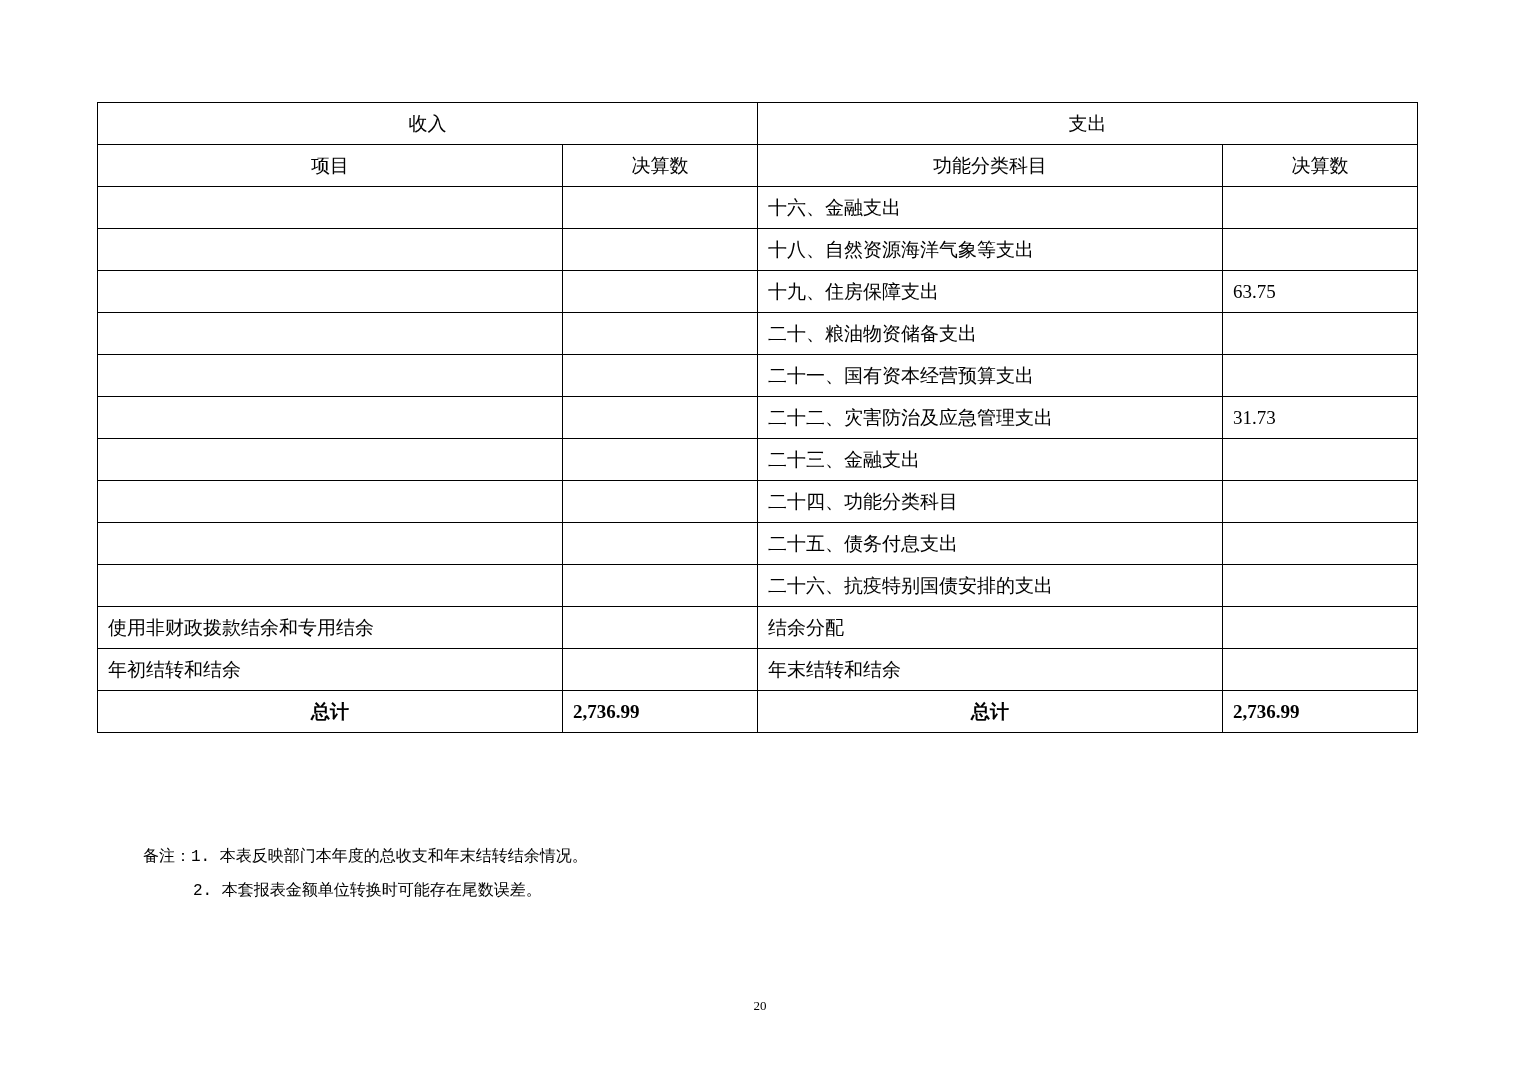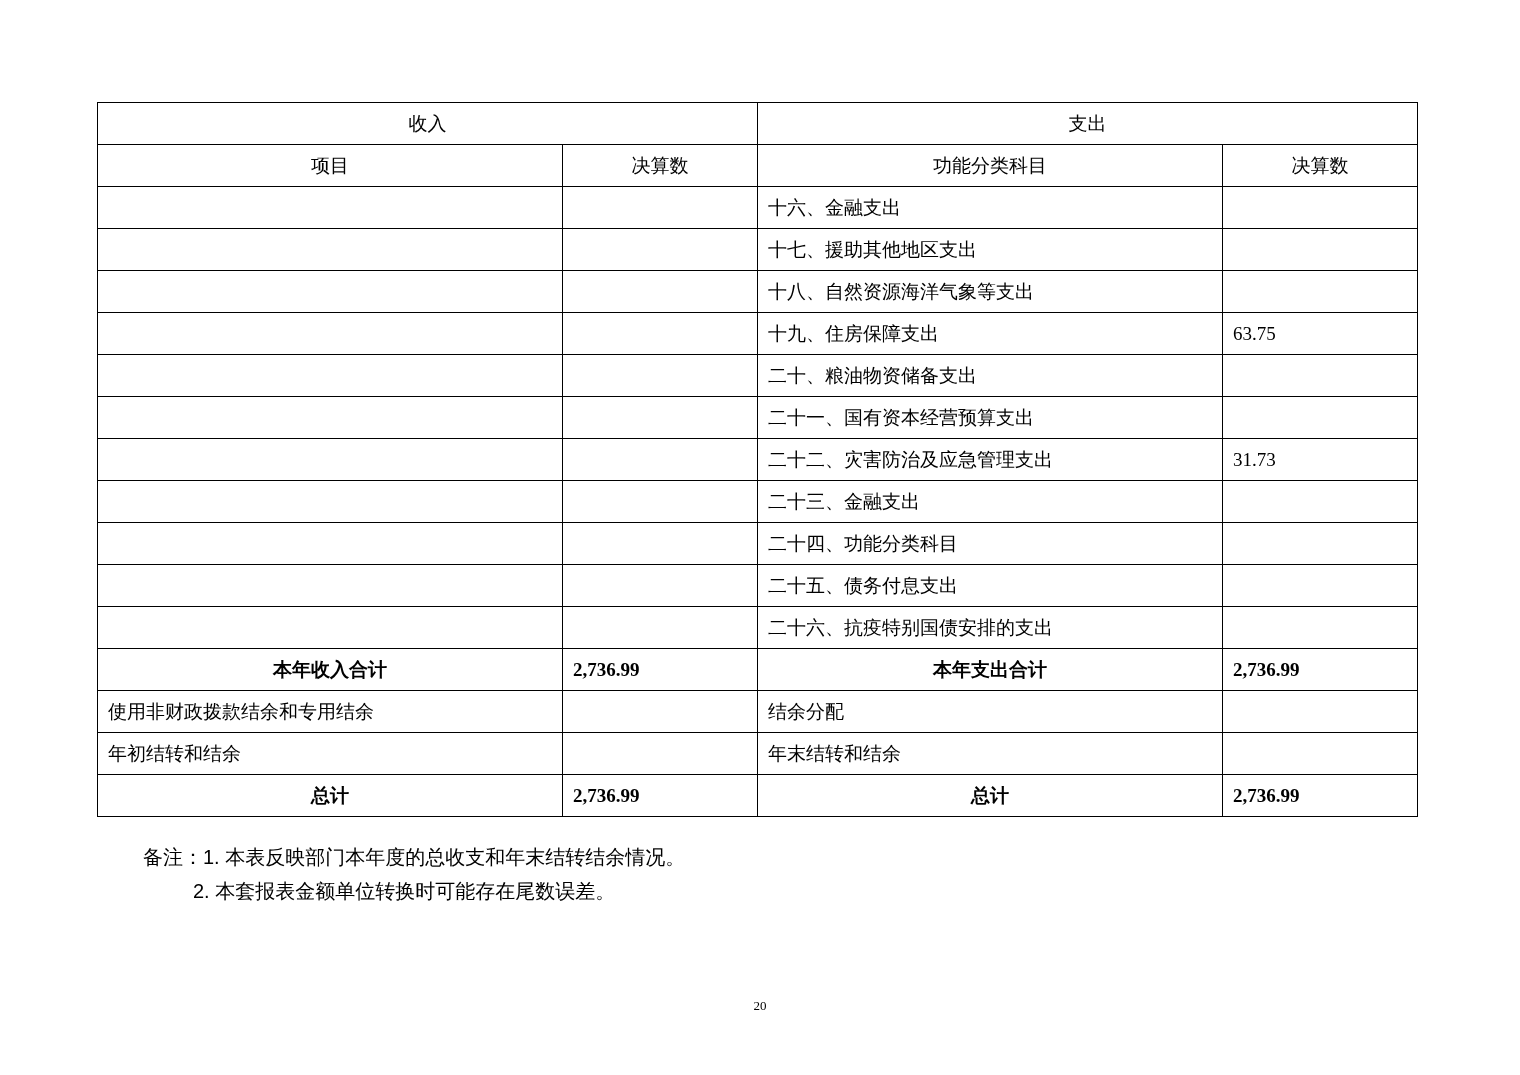--- a/index.html
+++ b/index.html
@@ -49,23 +49,23 @@
   .ctr { text-align: center; }
   .rgt { text-align: left; }
   .lft { text-align: left; }
   .bold { font-weight: bold; }
   .pad-left { padding-left: 14px; }
 
   .notes {
     position: absolute;
     left: 143px;
     top: 840px;
-    font-size: 20px;
+    font-size: 16px;
     line-height: 34px;
-    font-family: Liberation Sans, sans-serif;
+    font-family: Liberation Mono, monospace;
   }
   .notes .line2 { padding-left: 50px; }
 
   .page-number {
     position: absolute;
     left: 0;
     right: 0;
     top: 998px;
     text-align: center;
     font-size: 13px;
@@ -94,26 +94,20 @@
           <td class="ctr">项目</td>
           <td class="ctr">决算数</td>
           <td class="ctr">功能分类科目</td>
           <td class="ctr">决算数</td>
         </tr>
 
         <tr>
           <td class="lft"></td>
           <td class="rgt"></td>
           <td class="lft">十六、金融支出</td>
-          <td class="rgt"></td>
-        </tr>
-        <tr>
-          <td class="lft"></td>
-          <td class="rgt"></td>
-          <td class="lft">十七、援助其他地区支出</td>
           <td class="rgt"></td>
         </tr>
         <tr>
           <td class="lft"></td>
           <td class="rgt"></td>
           <td class="lft">十八、自然资源海洋气象等支出</td>
           <td class="rgt"></td>
         </tr>
         <tr>
           <td class="lft"></td>
@@ -157,26 +151,20 @@
           <td class="lft">二十五、债务付息支出</td>
           <td class="rgt"></td>
         </tr>
         <tr>
           <td class="lft"></td>
           <td class="rgt"></td>
           <td class="lft">二十六、抗疫特别国债安排的支出</td>
           <td class="rgt"></td>
         </tr>
 
-        <tr>
-          <td class="ctr bold">本年收入合计</td>
-          <td class="rgt bold">2,736.99</td>
-          <td class="ctr bold">本年支出合计</td>
-          <td class="rgt bold">2,736.99</td>
-        </tr>
 
         <tr>
           <td class="lft pad-left">使用非财政拨款结余和专用结余</td>
           <td class="rgt"></td>
           <td class="lft">结余分配</td>
           <td class="rgt"></td>
         </tr>
 
         <tr>
           <td class="lft pad-left">年初结转和结余</td>

